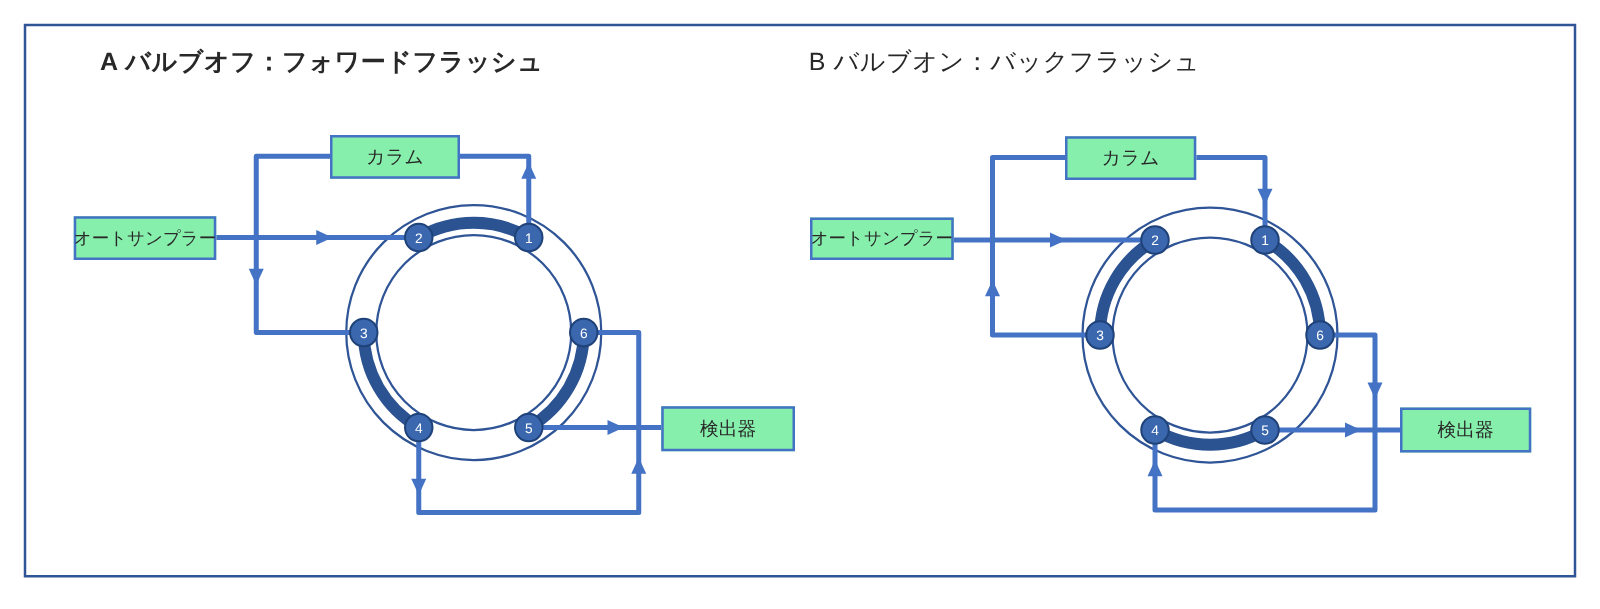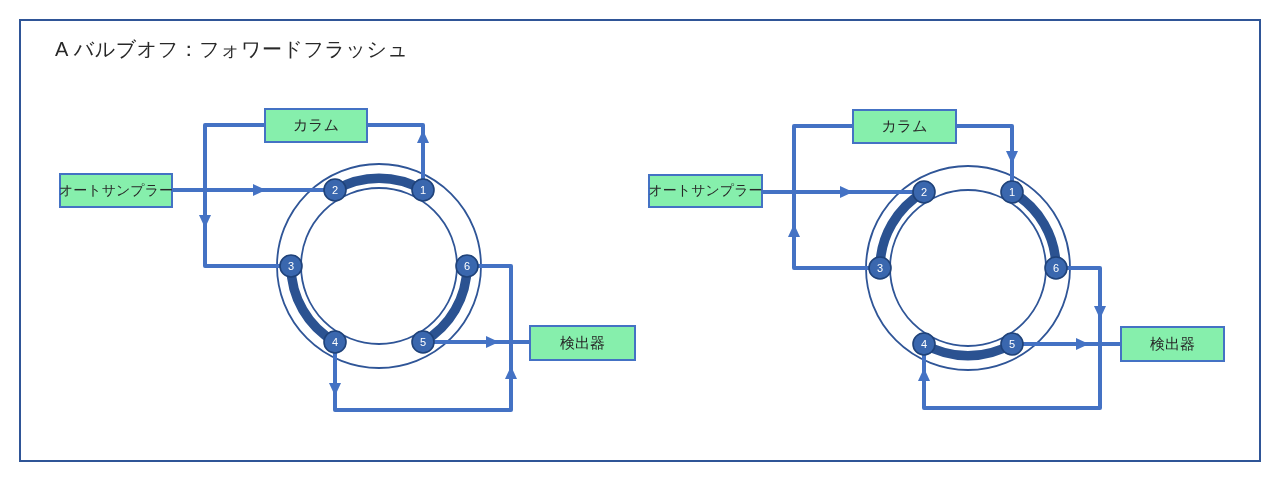--- a/index.html
+++ b/index.html
@@ -12,21 +12,21 @@
   .frame{
     position:absolute;left:19px;top:19px;width:1242px;height:443px;
     border:2px solid var(--frame,#2F5597);
     box-sizing:border-box;background:transparent;
   }
   .diagram-layer{position:absolute;left:0;top:0;}
   .fig-title{
     position:absolute;font-size:20px;color:var(--ink,#282828);
     letter-spacing:.5px;white-space:nowrap;
   }
-  .title-a{left:55px;top:36px;}
+  .title-a{left:80px;top:36px;font-weight:bold;}
   .title-b{left:647px;top:36px;}
   .box{
     position:absolute;display:flex;align-items:center;justify-content:center;
     background:#86efac;border:2px solid var(--tube,#4472C4);
     box-sizing:border-box;font-size:15px;color:var(--ink,#282828);
     white-space:nowrap;
   }
   .box-a-column{left:264px;top:108px;width:104px;height:35px;}
   .box-a-autosampler{left:59px;top:173px;width:114px;height:35px;font-size:14px;}
   .box-a-detector{left:529px;top:325px;width:107px;height:36px;}
@@ -117,20 +117,21 @@
       <text class="pnum" x="1012" y="196">1</text>
       <text class="pnum" x="924" y="196">2</text>
       <text class="pnum" x="880" y="272">3</text>
       <text class="pnum" x="924" y="348">4</text>
       <text class="pnum" x="1012" y="348">5</text>
       <text class="pnum" x="1056" y="272">6</text>
     </g>
   </svg>
 
   <div class="fig-title title-a">A バルブオフ：フォワードフラッシュ</div>
+  <div class="fig-title title-b">B バルブオン：バックフラッシュ</div>
 
   <div class="box box-a-column">
     <span>カラム</span>
   </div>
   <div class="box box-a-autosampler">
     <span>オートサンプラー</span>
   </div>
   <div class="box box-a-detector">
     <span>検出器</span>
   </div>

